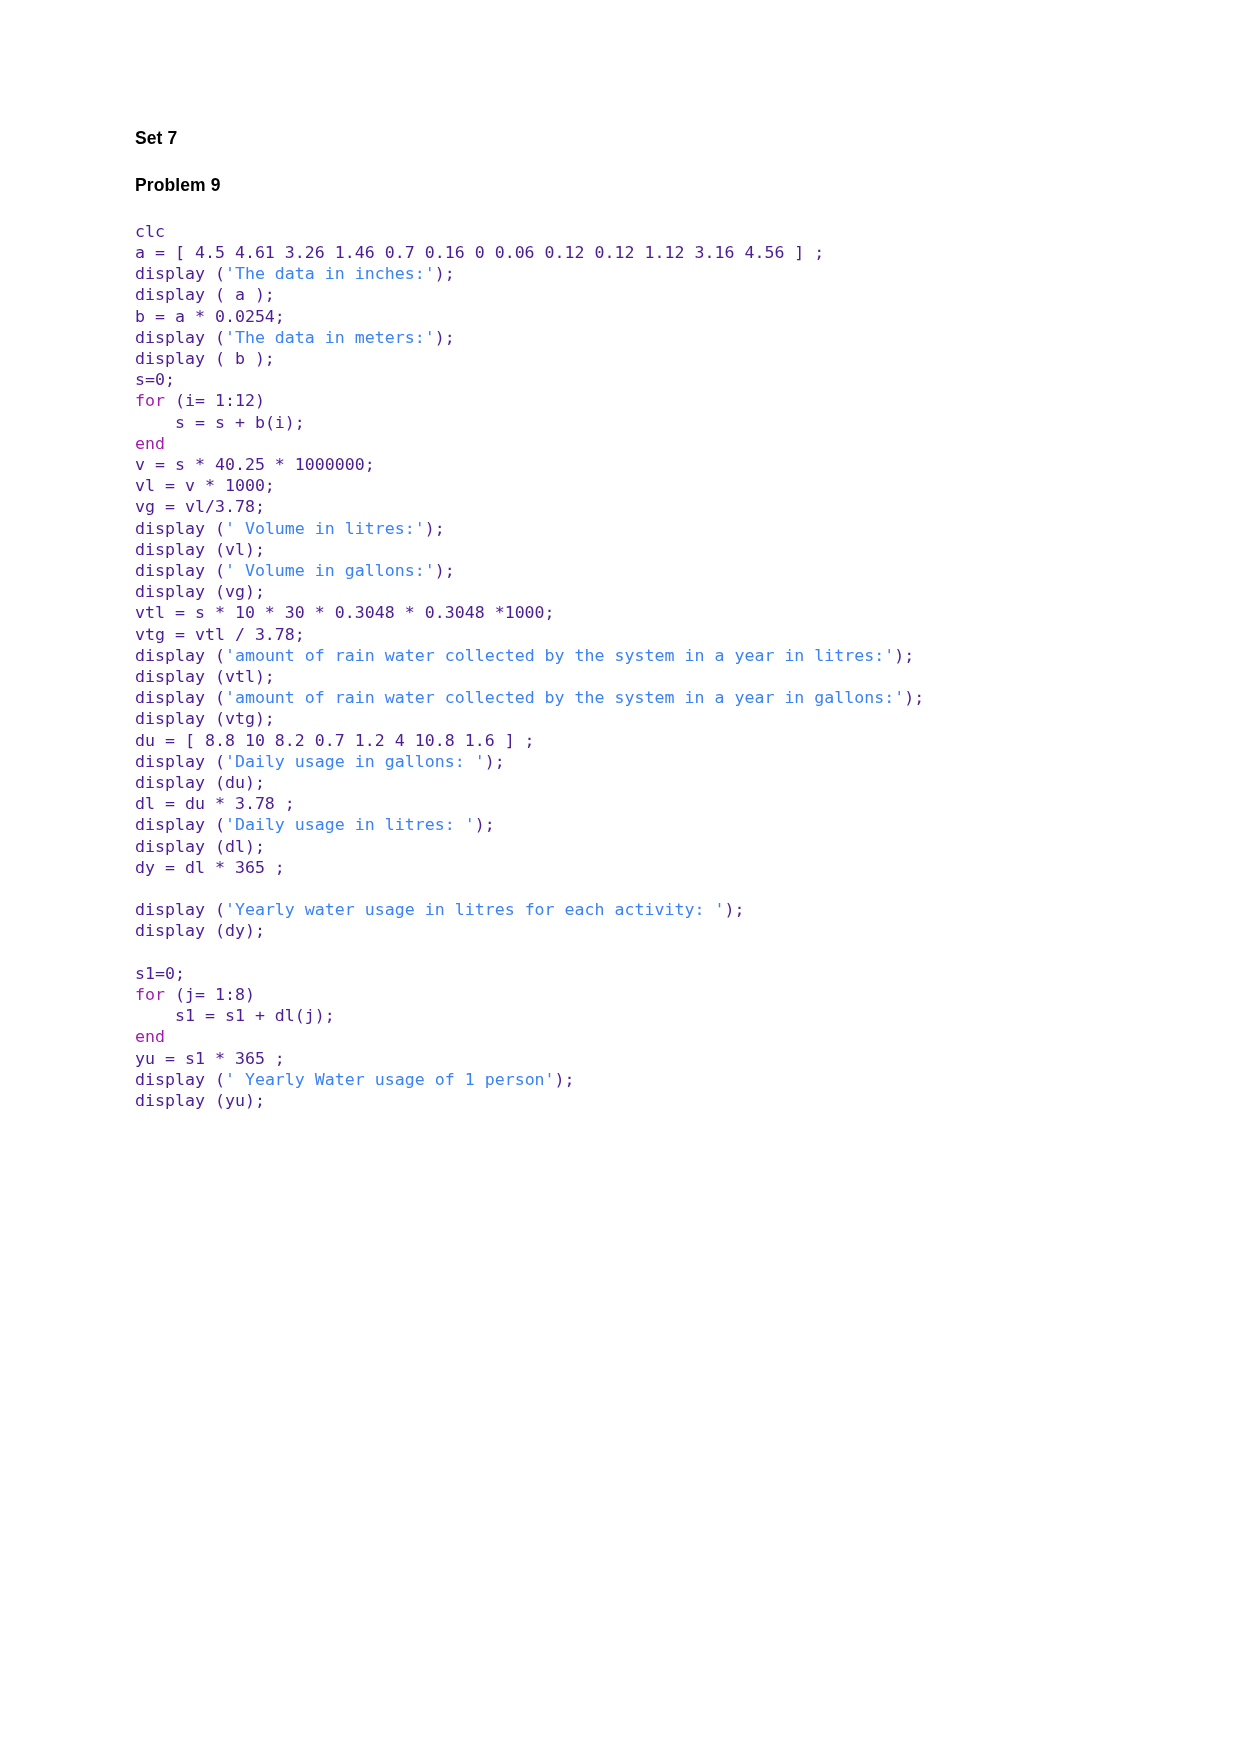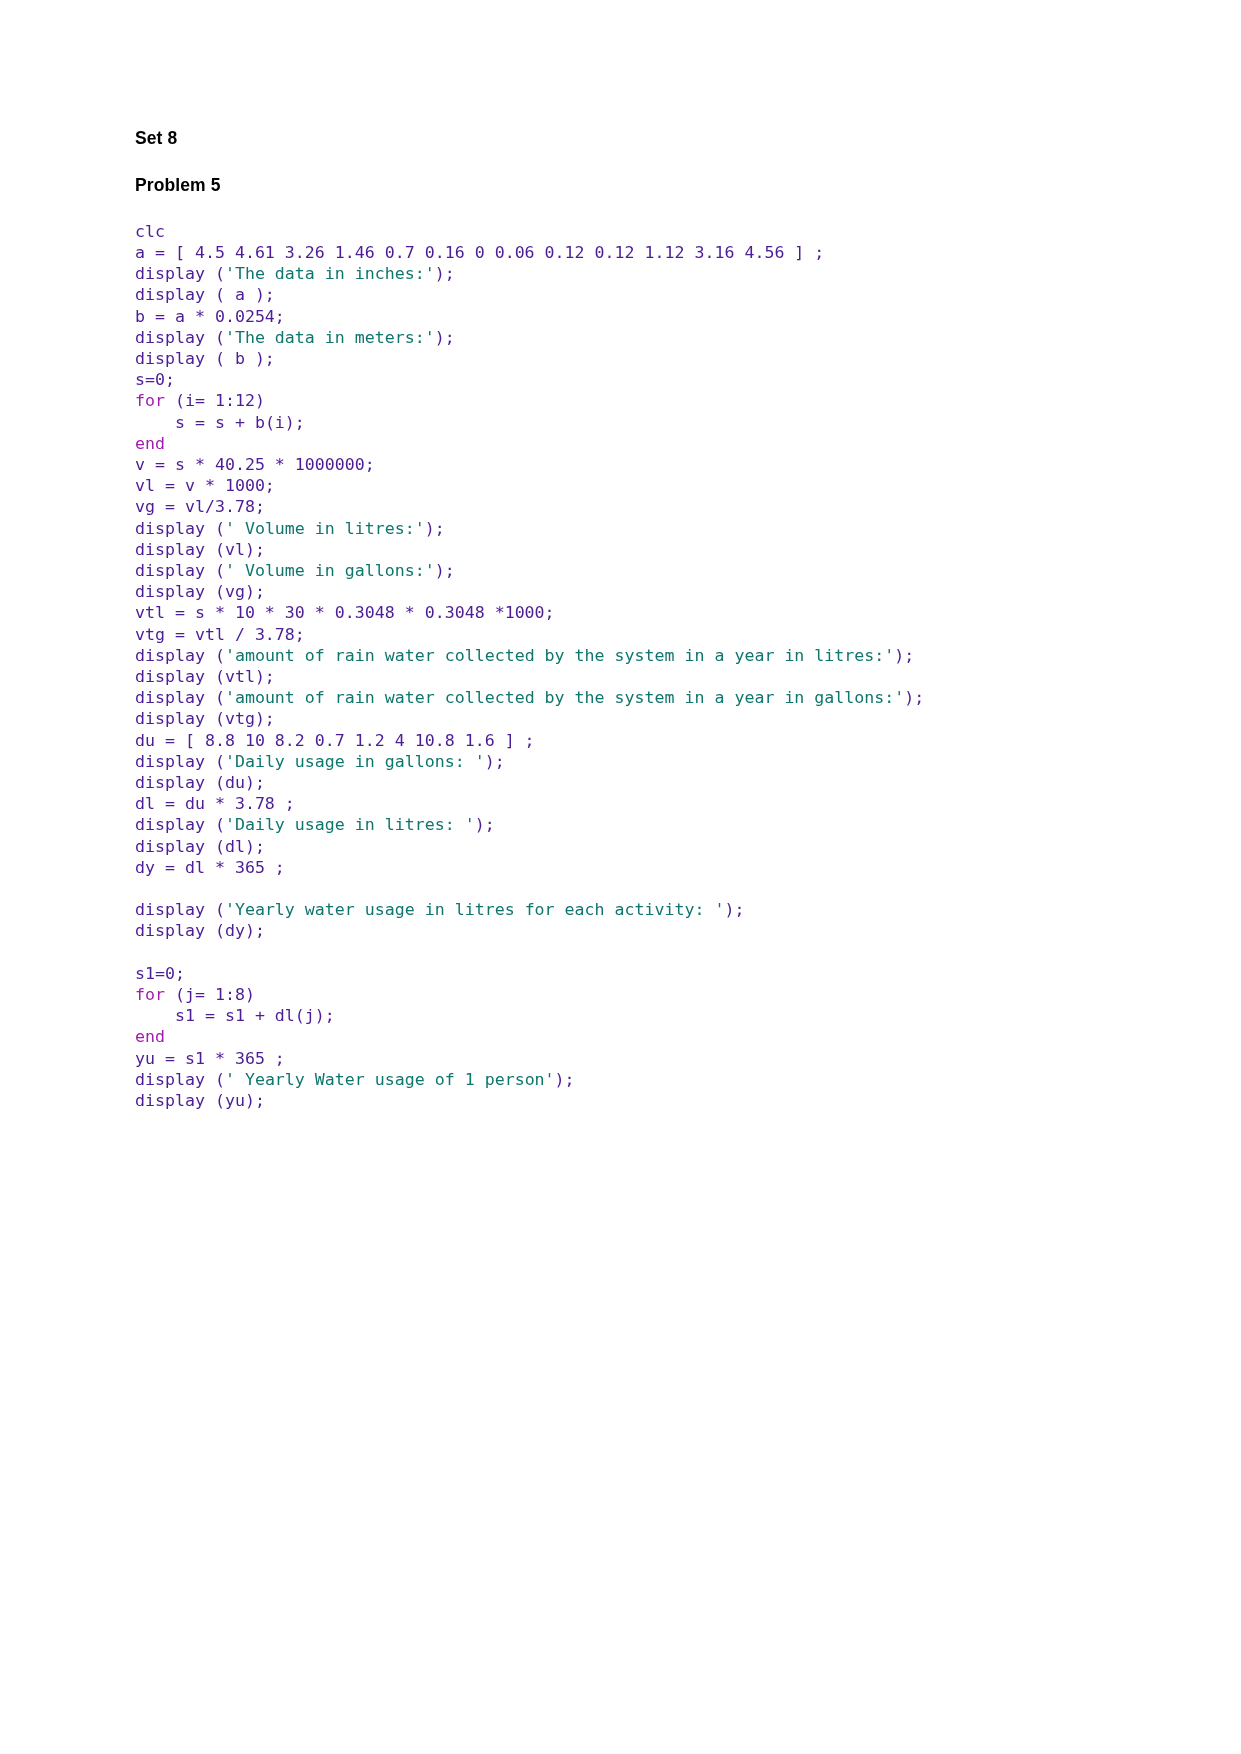--- a/index.html
+++ b/index.html
@@ -52,30 +52,30 @@
     word-break: normal;
     letter-spacing: 0px;
   }
   .code-line {
     min-height: 21.2px;
     white-space: pre-wrap;
   }
   .code-line.blank {
     height: 21.2px;
   }
-  .s-str { color: #0f766e; }
+  .s-str { color: #3b82f6; }
   .s-kw  { color: #a21caf; }
   .s-plain { color: #4c1d95; }
 </style>
 </head>
 <body>
 
 <div id="page">
   <div id="content">
 
-    <div class="heading heading-set">Set 8</div>
+    <div class="heading heading-set">Set 7</div>
 
-    <div class="heading heading-problem">Problem 5</div>
+    <div class="heading heading-problem">Problem 9</div>
 
     <div class="code" id="code-block"><div class="code-line"><span class="s-plain">clc</span></div><div class="code-line"><span class="s-plain">a = [ 4.5 4.61 3.26 1.46 0.7 0.16 0 0.06 0.12 0.12 1.12 3.16 4.56 ] ;</span></div><div class="code-line"><span class="s-plain">display (</span><span class="s-str">'The data in inches:'</span><span class="s-plain">);</span></div><div class="code-line"><span class="s-plain">display ( a );</span></div><div class="code-line"><span class="s-plain">b = a * 0.0254;</span></div><div class="code-line"><span class="s-plain">display (</span><span class="s-str">'The data in meters:'</span><span class="s-plain">);</span></div><div class="code-line"><span class="s-plain">display ( b );</span></div><div class="code-line"><span class="s-plain">s=0;</span></div><div class="code-line"><span class="s-kw">for</span><span class="s-plain"> (i= 1:12)</span></div><div class="code-line"><span class="s-plain">    s = s + b(i);</span></div><div class="code-line"><span class="s-kw">end</span></div><div class="code-line"><span class="s-plain">v = s * 40.25 * 1000000;</span></div><div class="code-line"><span class="s-plain">vl = v * 1000;</span></div><div class="code-line"><span class="s-plain">vg = vl/3.78;</span></div><div class="code-line"><span class="s-plain">display (</span><span class="s-str">' Volume in litres:'</span><span class="s-plain">);</span></div><div class="code-line"><span class="s-plain">display (vl);</span></div><div class="code-line"><span class="s-plain">display (</span><span class="s-str">' Volume in gallons:'</span><span class="s-plain">);</span></div><div class="code-line"><span class="s-plain">display (vg);</span></div><div class="code-line"><span class="s-plain">vtl = s * 10 * 30 * 0.3048 * 0.3048 *1000;</span></div><div class="code-line"><span class="s-plain">vtg = vtl / 3.78;</span></div><div class="code-line"><span class="s-plain">display (</span><span class="s-str">'amount of rain water collected by the system in a year in litres:'</span><span class="s-plain">);</span></div><div class="code-line"><span class="s-plain">display (vtl);</span></div><div class="code-line"><span class="s-plain">display (</span><span class="s-str">'amount of rain water collected by the system in a year in gallons:'</span><span class="s-plain">);</span></div><div class="code-line"><span class="s-plain">display (vtg);</span></div><div class="code-line"><span class="s-plain">du = [ 8.8 10 8.2 0.7 1.2 4 10.8 1.6 ] ;</span></div><div class="code-line"><span class="s-plain">display (</span><span class="s-str">'Daily usage in gallons: '</span><span class="s-plain">);</span></div><div class="code-line"><span class="s-plain">display (du);</span></div><div class="code-line"><span class="s-plain">dl = du * 3.78 ;</span></div><div class="code-line"><span class="s-plain">display (</span><span class="s-str">'Daily usage in litres: '</span><span class="s-plain">);</span></div><div class="code-line"><span class="s-plain">display (dl);</span></div><div class="code-line"><span class="s-plain">dy = dl * 365 ;</span></div><div class="code-line blank"></div><div class="code-line"><span class="s-plain">display (</span><span class="s-str">'Yearly water usage in litres for each activity: '</span><span class="s-plain">);</span></div><div class="code-line"><span class="s-plain">display (dy);</span></div><div class="code-line blank"></div><div class="code-line"><span class="s-plain">s1=0;</span></div><div class="code-line"><span class="s-kw">for</span><span class="s-plain"> (j= 1:8)</span></div><div class="code-line"><span class="s-plain">    s1 = s1 + dl(j);</span></div><div class="code-line"><span class="s-kw">end</span></div><div class="code-line"><span class="s-plain">yu = s1 * 365 ;</span></div><div class="code-line"><span class="s-plain">display (</span><span class="s-str">' Yearly Water usage of 1 person'</span><span class="s-plain">);</span></div><div class="code-line"><span class="s-plain">display (yu);</span></div></div>
 
   </div>
 </div>
 
 </body></html>

